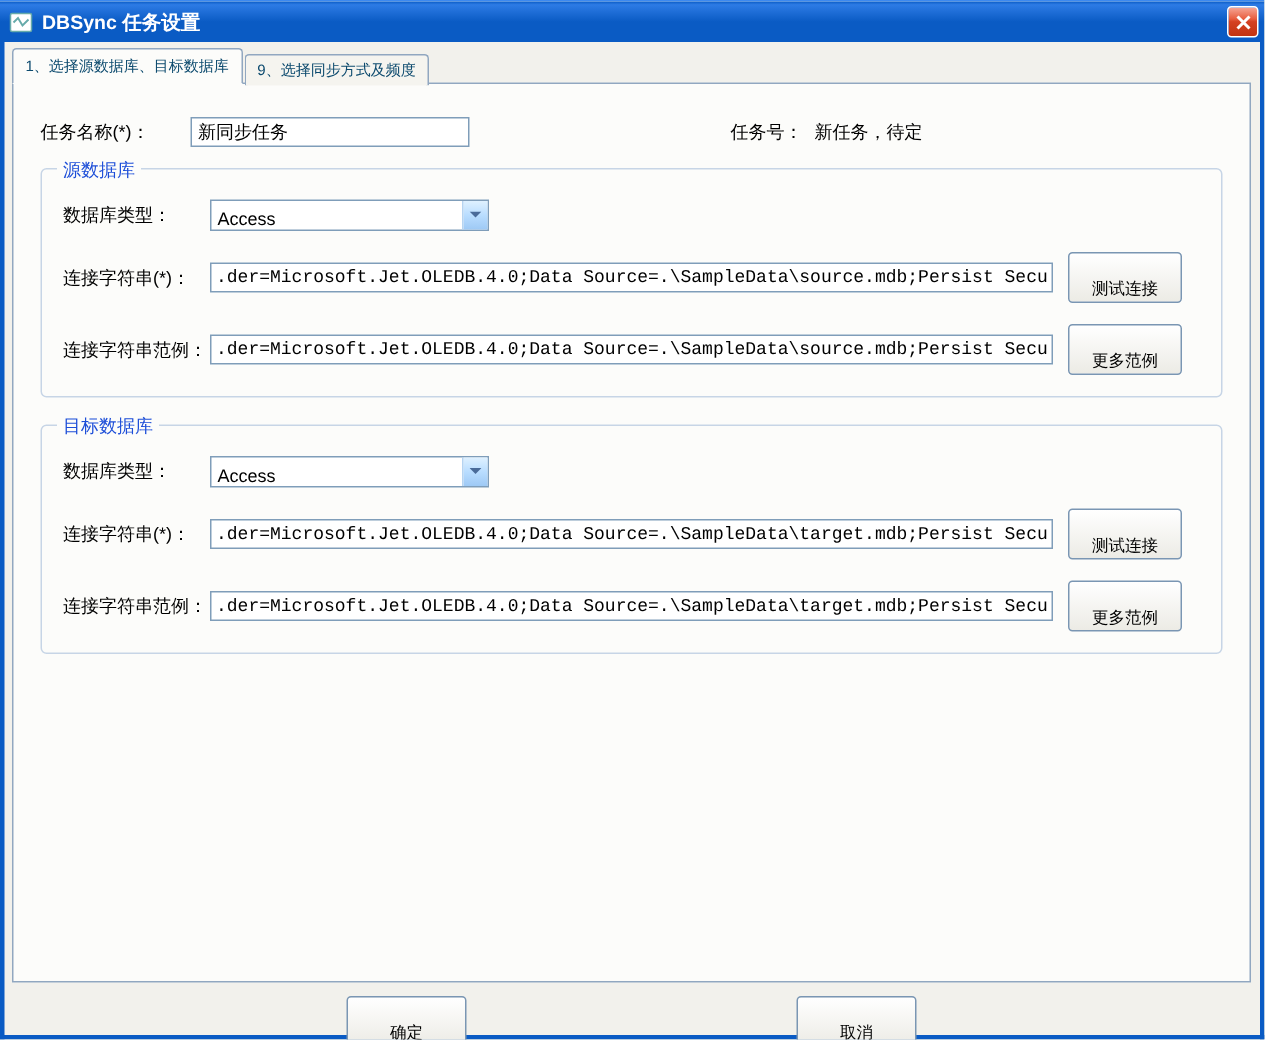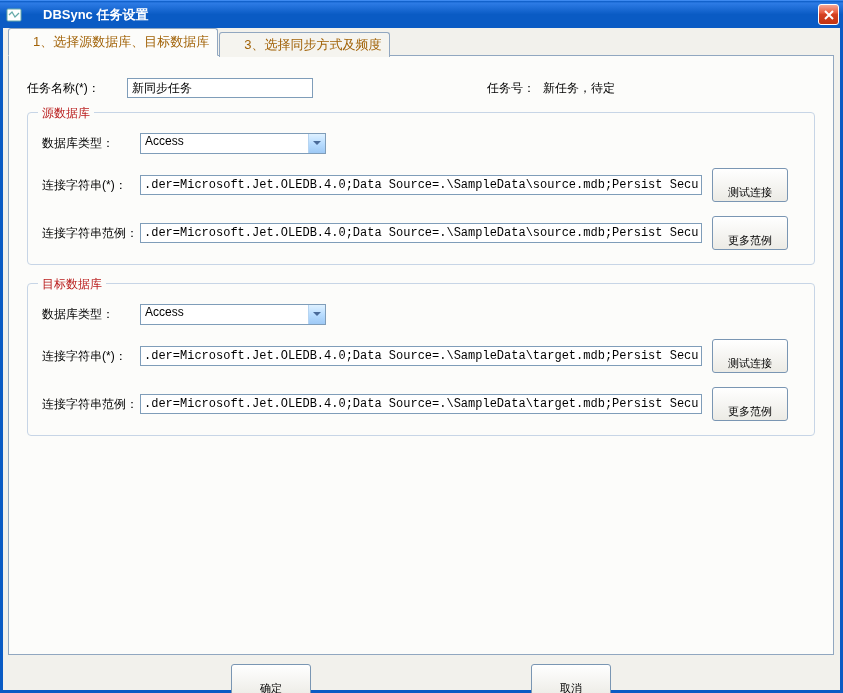--- a/index.html
+++ b/index.html
@@ -17,21 +17,21 @@
       display: flex;
       align-items: center;
       justify-content: space-between;
       padding: 0 4px 0 6px;
       color: white;
       font-weight: bold;
       font-family: "SimSun", "宋体", Arial, sans-serif;
       font-size: 13px;
       border-top: 1px solid #3c89f0;
     }
-    .titlebar .title-left { display: flex; align-items: center; gap: 21px; }
+    .titlebar .title-left { display: flex; align-items: center; gap: 6px; }
     .app-icon {
       width: 16px; height: 16px;
       display: inline-flex; align-items: center; justify-content: center;
     }
     .close-btn {
       width: 21px; height: 21px;
       background: linear-gradient(to bottom, #f6a695, #e85d3f 40%, #d44122 50%, #c23311);
       border: 1px solid #fff;
       border-radius: 3px;
       display: flex; align-items: center; justify-content: center;
@@ -47,30 +47,30 @@
       position: relative;
     }
     .tabbar {
       display: flex;
       align-items: flex-end;
       height: 22px;
       position: relative;
       z-index: 2;
     }
     .tab {
-      padding: 3px 8px 3px 24px;
+      padding: 3px 8px 3px 8px;
       border: 1px solid #91a7c0;
       border-bottom: none;
       background: #f5f4ef;
       margin-right: 1px;
       border-top-left-radius: 3px;
       border-top-right-radius: 3px;
-      font-size: 13px;
-      cursor: pointer;
-      color: #a16207;
+      font-size: 10px;
+      cursor: pointer;
+      color: #0c4a6e;
       position: relative;
       top: 1px;
     }
     .tab.active {
       background: #fcfcfa;
       border-bottom: 1px solid #fcfcfa;
       top: 0;
       padding-top: 4px;
       padding-bottom: 4px;
     }
@@ -106,21 +106,21 @@
       margin-bottom: 18px;
       padding: 20px 14px 14px 14px;
       position: relative;
     }
     .fieldset-legend {
       position: absolute;
       top: -8px;
       left: 10px;
       background: #fcfcfa;
       padding: 0 4px;
-      color: #b91c1c;
+      color: #1d4ed8;
       font-size: 12px;
     }
     .fs-row {
       display: flex;
       align-items: center;
       margin-bottom: 14px;
     }
     .fs-row:last-child { margin-bottom: 0; }
     .fs-label {
       width: 98px;
@@ -129,21 +129,21 @@
     .select-wrap {
       position: relative;
       width: 186px;
       height: 21px;
     }
     .select-box {
       width: 100%; height: 100%;
       border: 1px solid #7f9db9;
       background: #fff;
       display: flex;
-      align-items: flex-start;
+      align-items: flex-end;
       justify-content: space-between;
       padding-left: 4px;
       cursor: pointer;
       font-size: 12px;
     }
     .select-arrow {
       width: 17px; height: 19px;
       background: linear-gradient(to bottom, #dff1ff, #b9ddff 50%, #9ec9f5);
       border-left: 1px solid #b6d4f1;
       display: flex; align-items: center; justify-content: center;
@@ -203,21 +203,21 @@
   <div class="close-btn">
     <svg width="10" height="10" viewBox="0 0 10 10">
         <path d="M1 1 L9 9 M9 1 L1 9" stroke="#fff" stroke-width="2"></path>
       </svg>
   </div>
 </div>
 
 <div class="window-body">
   <div class="tabbar">
     <div class="tab active">1、选择源数据库、目标数据库</div>
-    <div class="tab">3、选择同步方式及频度</div>
+    <div class="tab">9、选择同步方式及频度</div>
   </div>
 
   <div class="tabpage">
 
     <div class="row">
       <span class="label">任务名称(*)：</span>
       <input class="text-input" style="width: 186px;" value="新同步任务">
       <div style="flex:1"></div>
       <div class="taskid-row" style="margin-right:200px">
         <span>任务号：</span>

